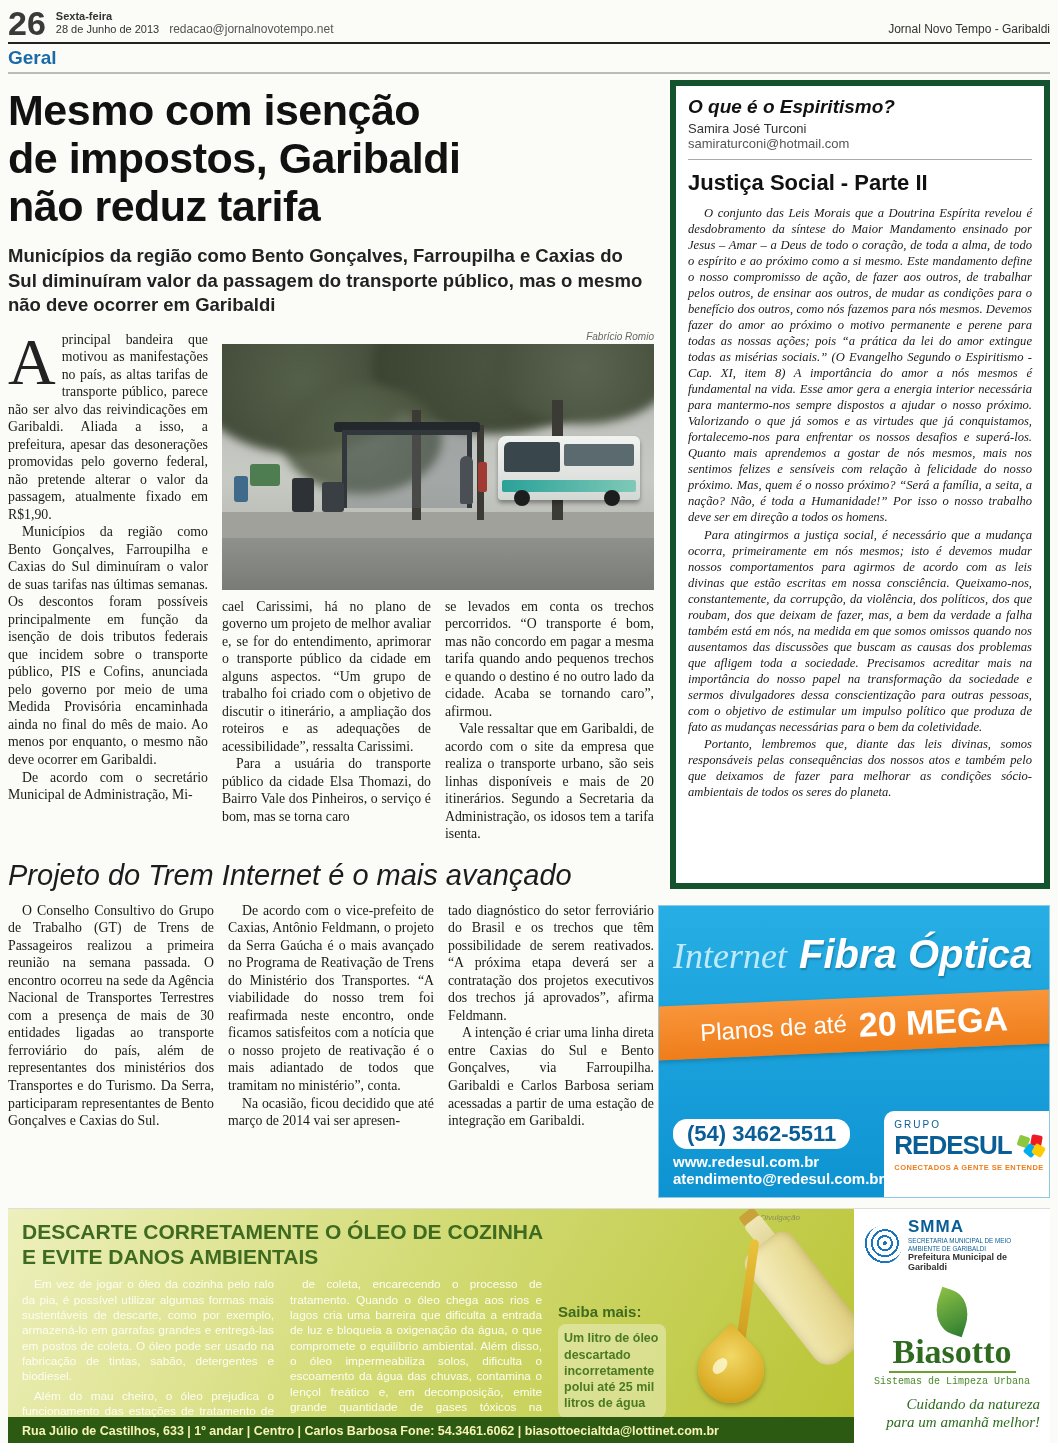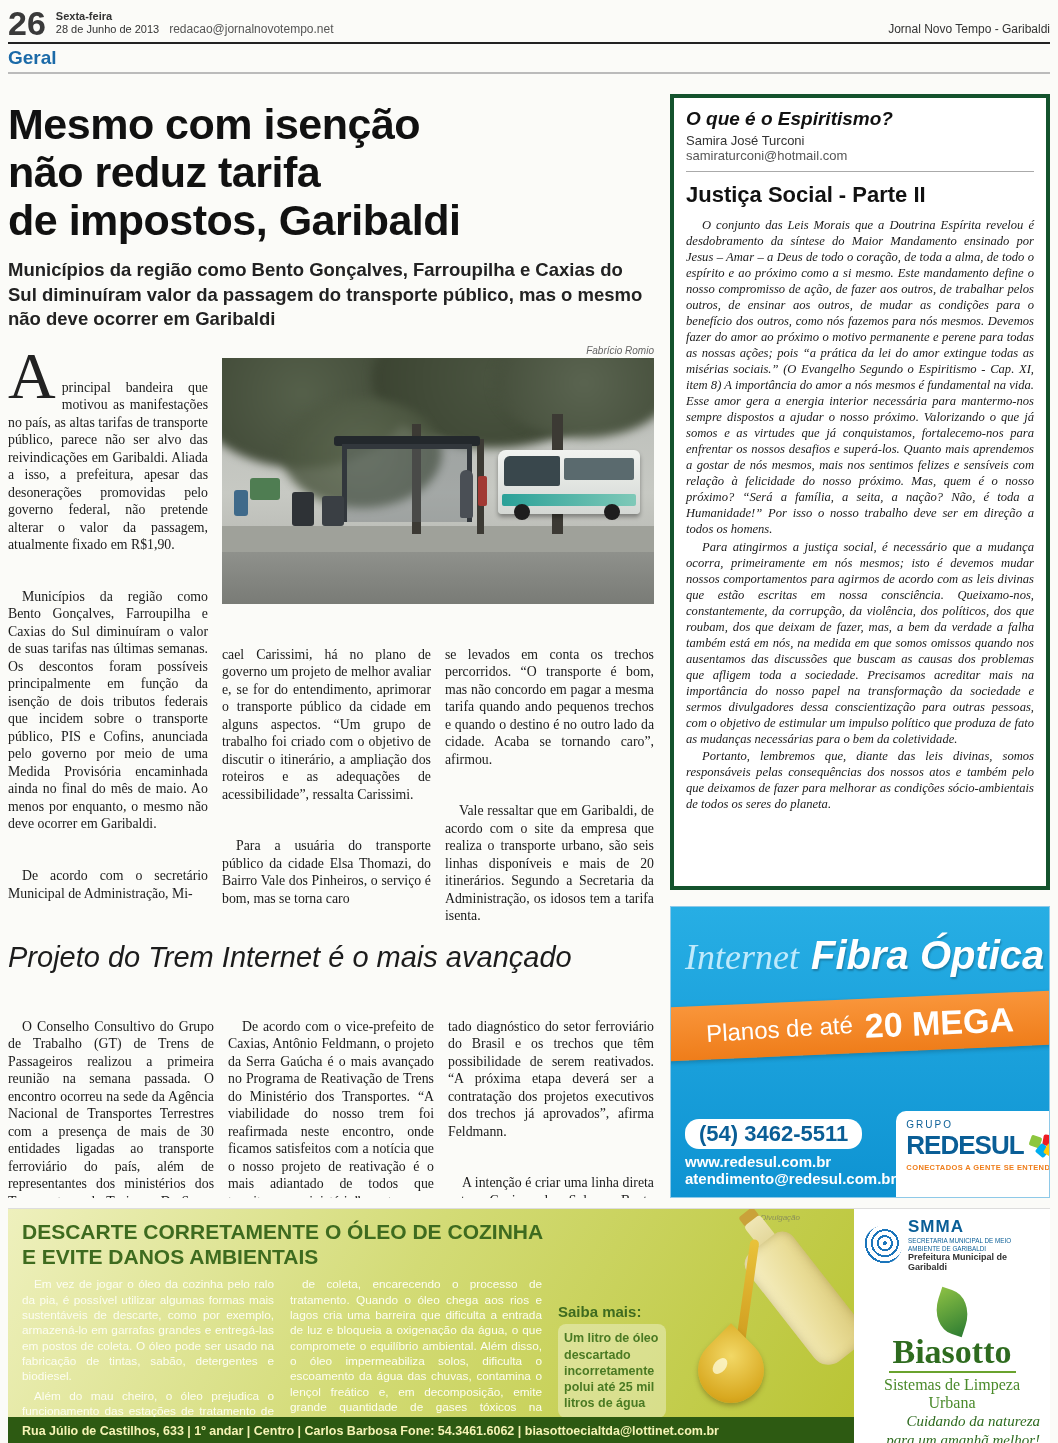--- a/index.html
+++ b/index.html
@@ -13,30 +13,30 @@
   .hdr-datebox { font-family:"Liberation Sans", sans-serif; font-size:11px; color:#333; line-height:1.25; padding-bottom:2px; }
   .hdr-datebox .day { font-weight:bold; }
   .hdr-center { flex:1; font-family:"Liberation Sans", sans-serif; font-size:12px; color:#555; padding-bottom:3px; }
   .hdr-right { font-family:"Liberation Sans", sans-serif; font-size:12px; color:#333; padding-bottom:3px; }
 
   
   .section-bar { height:30px; border-bottom:2px solid #bbb; display:flex; align-items:center; }
   .section-label { font-family:"Liberation Sans", sans-serif; font-weight:bold; font-size:19px; color:#1b6aa8; }
 
   
-  .content-row { display:flex; gap:16px; height:1124px; overflow:hidden; padding-top:20px; }
+  .content-row { display:flex; gap:4px; height:1124px; overflow:hidden; padding-top:6px; }
   .left-col { width:646px; flex:none; }
   .right-col { flex:1; min-width:0; display:flex; flex-direction:column; }
 
   
   .headline { font-family:"Liberation Sans", sans-serif; font-weight:bold; font-size:43px; line-height:1.12; color:#111; letter-spacing:-0.5px; margin:6px 0 14px 0; }
   .deck { font-family:"Liberation Sans", sans-serif; font-weight:bold; font-size:18.5px; line-height:1.3; color:#222; margin-bottom:14px; }
   .article-body { display:flex; gap:14px; }
   .body-col { font-size:13.8px; line-height:1.27; text-align:justify; }
-  .body-col p { text-indent:14px;margin-top:34px; }
+  .body-col p { text-indent:14px; }
   .body-col p.noindent { text-indent:0; }
   .col-first { width:200px; flex:none; }
   .dropcap { float:left; font-size:66px; line-height:0.82; padding:4px 6px 0 0; font-family:"Liberation Serif", serif; color:#222; }
   .photo-wrap { flex:1; min-width:0; }
   .photo-credit { text-align:right; font-family:"Liberation Sans", sans-serif; font-style:italic; font-size:10px; color:#666; margin-bottom:2px; }
   .two-cols { display:flex; gap:14px; margin-top:8px; }
   .two-cols .body-col { flex:1; }
 
   
   .photo { position:relative; width:100%; height:246px; overflow:hidden; background:linear-gradient(#b7bab6, #c7c9c3 55%, #aaaba6); }
@@ -66,21 +66,21 @@
   .ph-play { position:absolute; border-radius:3px; }
   .p1 { left:28px; top:120px; width:30px; height:22px; background:#4f7d52; }
   .p2 { left:12px; top:132px; width:14px; height:26px; background:#3f6a8a; }
 
   
   .trem-headline { font-family:"Liberation Sans", sans-serif; font-style:italic; font-weight:normal; font-size:29px; color:#1c1c1c; margin:16px 0 10px 0; }
   .trem-cols { display:flex; gap:14px; }
   .trem-cols .body-col { flex:1; }
 
   
-  .esp-box { border:4px solid #14532d; padding:10px 12px; height:calc(100% - 262px); overflow:hidden; background:#fff; }
+  .esp-box { border:6px solid #14532d; padding:10px 12px; height:calc(100% - 262px); overflow:hidden; background:#fff;margin-left:12px; }
   .esp-kicker { font-family:"Liberation Sans", sans-serif; font-weight:bold; font-style:italic; font-size:19px; color:#111; }
   .esp-author { font-family:"Liberation Sans", sans-serif; font-size:13px; color:#333; margin-top:3px; }
   .esp-email { font-family:"Liberation Sans", sans-serif; font-size:13px; color:#555; }
   .esp-rule { border:none; border-top:1px solid #aaa; margin:8px 0 10px 0; }
   .esp-title { font-family:"Liberation Sans", sans-serif; font-weight:bold; font-size:22px; color:#111; margin-bottom:10px; }
   .esp-body p { font-style:italic; font-size:12.6px; line-height:1.27; text-align:justify; text-indent:16px; margin-bottom:2px; }
 
   
   .fibra-ad { margin-top:16px; height:310px; border:1px solid #8ec9e8; overflow:hidden; position:relative; background:linear-gradient(#27aee4,#0e93d2); }
   .fibra-top { padding:26px 10px 0 14px; white-space:nowrap; }
@@ -130,21 +130,21 @@
   .smma-block { display:flex; gap:6px; align-items:center; justify-content:flex-end; }
   .smma-icon { width:38px; height:38px; border-radius:50%; flex:none;
     background:repeating-radial-gradient(circle at 55% 45%, #1b75bb 0 2px, #fff 2px 6px); }
   .smma-texts { text-align:left; }
   .smma-acronym { font-family:"Liberation Sans", sans-serif; font-weight:bold; font-size:17px; color:#0a5e96; letter-spacing:1px; }
   .smma-line1 { font-family:"Liberation Sans", sans-serif; font-size:6.3px; color:#0a5e96; width:110px; line-height:1.2; }
   .smma-line2 { font-family:"Liberation Sans", sans-serif; font-weight:bold; font-size:9px; color:#333; line-height:1.15; }
   .biasotto-block { margin-top:18px; text-align:center; }
   .biasotto-leaf { width:34px; height:42px; margin:0 auto 2px auto; background:linear-gradient(135deg,#8cc044,#2e7d32); border-radius:0 70% 0 70%; transform:rotate(18deg); }
   .biasotto-name { font-family:"Liberation Serif", serif; font-weight:bold; font-size:34px; color:#2e6b1f; line-height:1; border-bottom:2px solid #6aa32e; display:inline-block; padding:0 4px 2px 4px; }
-  .biasotto-sub { font-family:Liberation Serif, serif; font-size:16px; color:#4a8a2a; margin-top:3px; }
+  .biasotto-sub { font-family:Liberation Mono, monospace; font-size:10px; color:#4a8a2a; margin-top:3px; }
   .biasotto-slogan { margin-top:auto; text-align:right; font-family:"Liberation Serif", serif; font-style:italic; font-size:15px; color:#2e6b1f; line-height:1.25; padding-bottom:4px; }
 </style>
 </head>
 <body>
 
 <div class="page">
 
   <header class="hdr">
     <div class="hdr-pageno">26</div>
     <div class="hdr-datebox">
@@ -158,22 +158,22 @@
   <div class="section-bar">
     <span class="section-label">Geral</span>
   </div>
 
   <div class="content-row">
 
     <div class="left-col">
 
       <h1 class="headline">
         <div>Mesmo com isenção</div>
+        <div>de impostos, Garibaldi</div>
         <div>não reduz tarifa</div>
-        <div>de impostos, Garibaldi</div>
       </h1>
       <p class="deck">Municípios da região como Bento Gonçalves, Farroupilha e Caxias do Sul diminuíram valor da passagem do transporte público, mas o mesmo não deve ocorrer em Garibaldi</p>
 
       <div class="article-body">
         <div class="body-col col-first">
           <span class="dropcap">A</span>
           <p class="noindent">principal bandeira que motivou as manifestações no país, as altas tarifas de transporte público, parece não ser alvo das reivindicações em Garibaldi. Aliada a isso, a prefeitura, apesar das desonerações promovidas pelo governo federal, não pretende alterar o valor da passagem, atualmente fixado em R$1,90.</p>
           <p>Municípios da região como Bento Gonçalves, Farroupilha e Caxias do Sul diminuíram o valor de suas tarifas nas últimas semanas. Os descontos foram possíveis principalmente em função da isenção de dois tributos federais que incidem sobre o transporte público, PIS e Cofins, anunciada pelo governo por meio de uma Medida Provisória encaminhada ainda no final do mês de maio. Ao menos por enquanto, o mesmo não deve ocorrer em Garibaldi.</p>
           <p>De acordo com o secretário Municipal de Administração, Mi-</p>
         </div>

